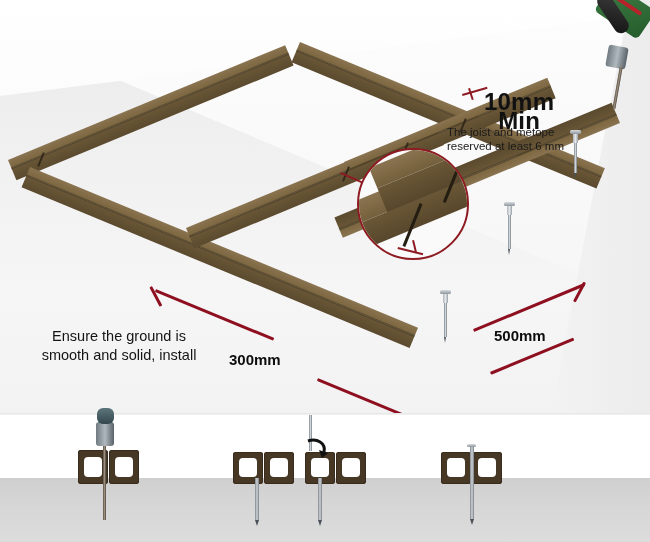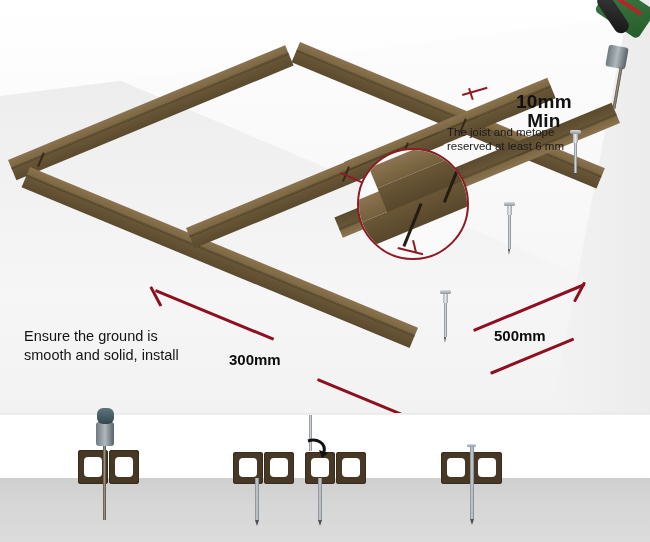--- a/index.html
+++ b/index.html
@@ -44,21 +44,21 @@
   .magcircle .mface{position:absolute;left:0;top:22px;height:26px;
         background:linear-gradient(180deg,#6a5737,#58472c);}
   .magcircle .mgap{position:absolute;background:#241d12;}
   .leadline{position:absolute;background:#8e1a22;transform-origin:0 0;height:1.5px;}
 
   
   .dimseg{position:absolute;background:#8e1020;transform-origin:0 0;height:2.5px;border-radius:1px;}
 
   
   .lbl{position:absolute;color:#111;font-weight:bold;letter-spacing:.2px;}
-  .lbl-10{font-size:19px;line-height:19px;margin-left:32px;}
+  .lbl-10{font-size:24px;line-height:19px;}
   .lbl-20{font-size:17px;line-height:19px;text-align:center;}
   .body-note{position:absolute;color:#1b1b1b;font-size:11.5px;line-height:13.5px;}
   .ensure{position:absolute;color:#141414;font-size:14.5px;line-height:19px;}
   .dimlbl{position:absolute;color:#0d0d0d;font-weight:bold;font-size:15px;}
 
   
   .screw{position:absolute;}
   .screw .head{position:absolute;left:0;top:0;width:11px;height:4px;border-radius:1.5px;
         background:linear-gradient(180deg,#d8dce0,#8e959c);}
   .screw .neck{position:absolute;left:3px;top:4px;width:5px;height:9px;
@@ -162,21 +162,21 @@
     <div>10mm</div>
     <div style="text-align:center;">Min</div>
   </div>
 
   <div class="body-note" style="left:447px;top:126px;width:160px;">
     <div>The joist and metope</div>
     <div>reserved at least 6 mm</div>
   </div>
 
 
-  <div class="ensure" style="left:24px;top:327px;width:190px;">
+  <div class="ensure" style="left:24px;top:327px;width:190px;text-align:center;">
     <div>Ensure the ground is</div>
     <div>smooth and solid, install</div>
   </div>
 
   <div class="dimseg" style="left:152px;top:286px;width:22px;transform:rotate(62deg);"></div>
   <div class="dimseg" style="left:156px;top:289px;width:128px;transform:rotate(22.5deg);"></div>
   <div class="dimlbl" style="left:229px;top:351px;">300mm</div>
   <div class="dimseg" style="left:318px;top:378px;width:100px;transform:rotate(22.5deg);"></div>
 
   <div class="dimseg" style="left:586px;top:283px;width:22px;transform:rotate(118deg);"></div>

